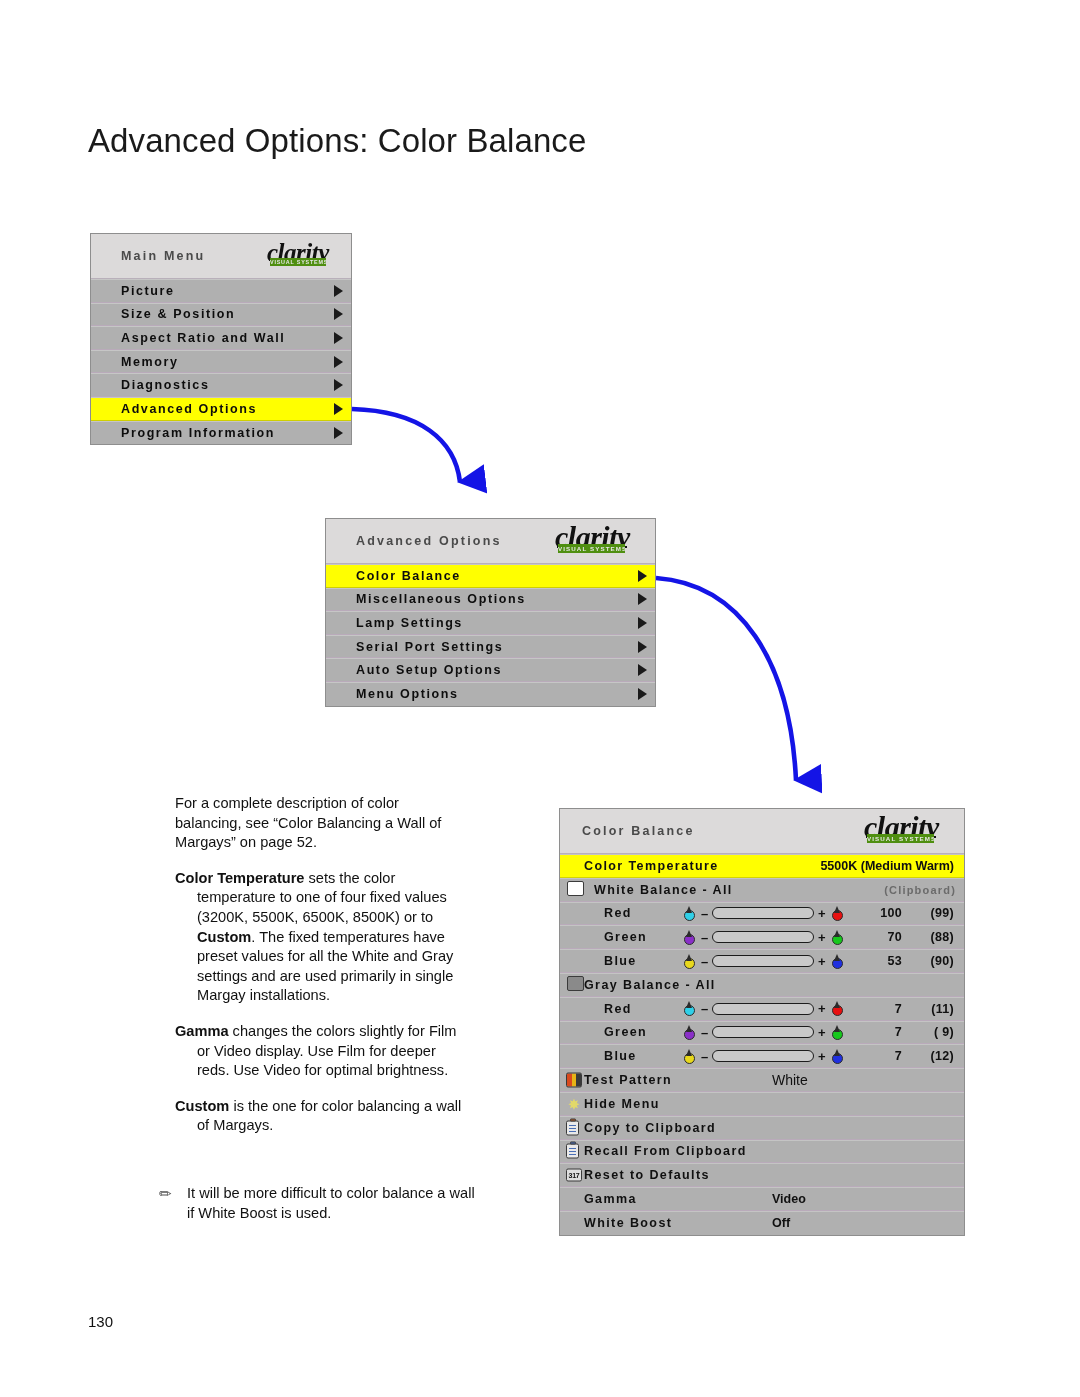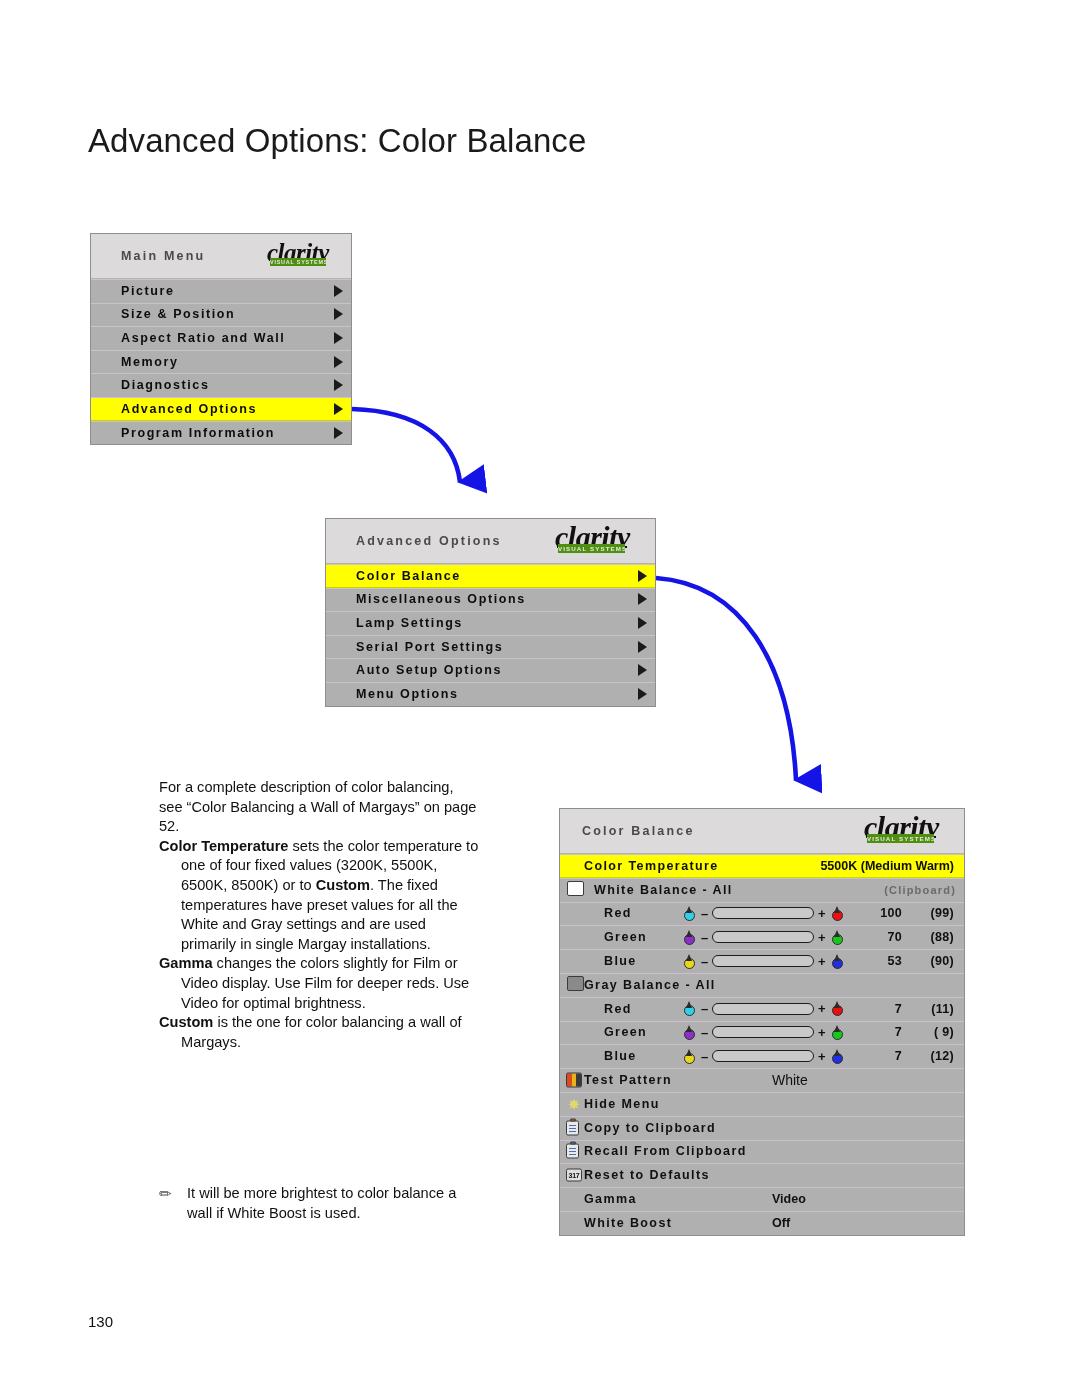--- a/index.html
+++ b/index.html
@@ -153,21 +153,21 @@
     width:16px;height:13px;background:#dedede;border:1.4px solid #3a3a3a;
     border-radius:2px;box-sizing:border-box;color:#111;font-size:7px;
     font-weight:bold;text-align:center;line-height:11px;letter-spacing:-0.3px;
   }
 
   
   #body-col{
     position:absolute;left:159px;top:778px;width:320px;
     font-size:14.6px;line-height:19.6px;color:#111;
   }
-  #body-col p{margin:0;}
+  #body-col p{margin:16px;}
   #body-col p.hang{padding-left:22px;text-indent:-22px;}
   #body-col b{font-weight:bold;}
   .note{
     position:absolute;left:159px;top:1184px;width:322px;
     font-size:14.6px;line-height:19.6px;color:#111;
     padding-left:28px;box-sizing:border-box;
   }
   .note .pencil{
     position:absolute;left:0;top:3px;width:20px;height:14px;
     color:#555;font-size:15px;line-height:14px;
@@ -463,18 +463,18 @@
 
   <div id="body-col">
     <p>For a complete description of color balancing, see “Color Balancing a Wall of Margays” on page 52.</p>
     <p class="hang"><b>Color Temperature</b><span> sets the color temperature to one of four fixed values (3200K, 5500K, 6500K, 8500K) or to </span><b>Custom</b><span>. The fixed temperatures have preset values for all the White and Gray settings and are used primarily in single Margay installations.</span></p>
     <p class="hang"><b>Gamma</b><span> changes the colors slightly for Film or Video display. Use Film for deeper reds. Use Video for optimal brightness.</span></p>
     <p class="hang"><b>Custom</b><span> is the one for color balancing a wall of Margays.</span></p>
   </div>
 
   <div class="note">
     <span class="pencil">✏</span>
-    <span>It will be more brightest to color balance a wall if White Boost is used.</span>
+    <span>It will be more difficult to color balance a wall if White Boost is used.</span>
   </div>
 
   <div id="page-number">130</div>
 
 </div>
 
 </body></html>

